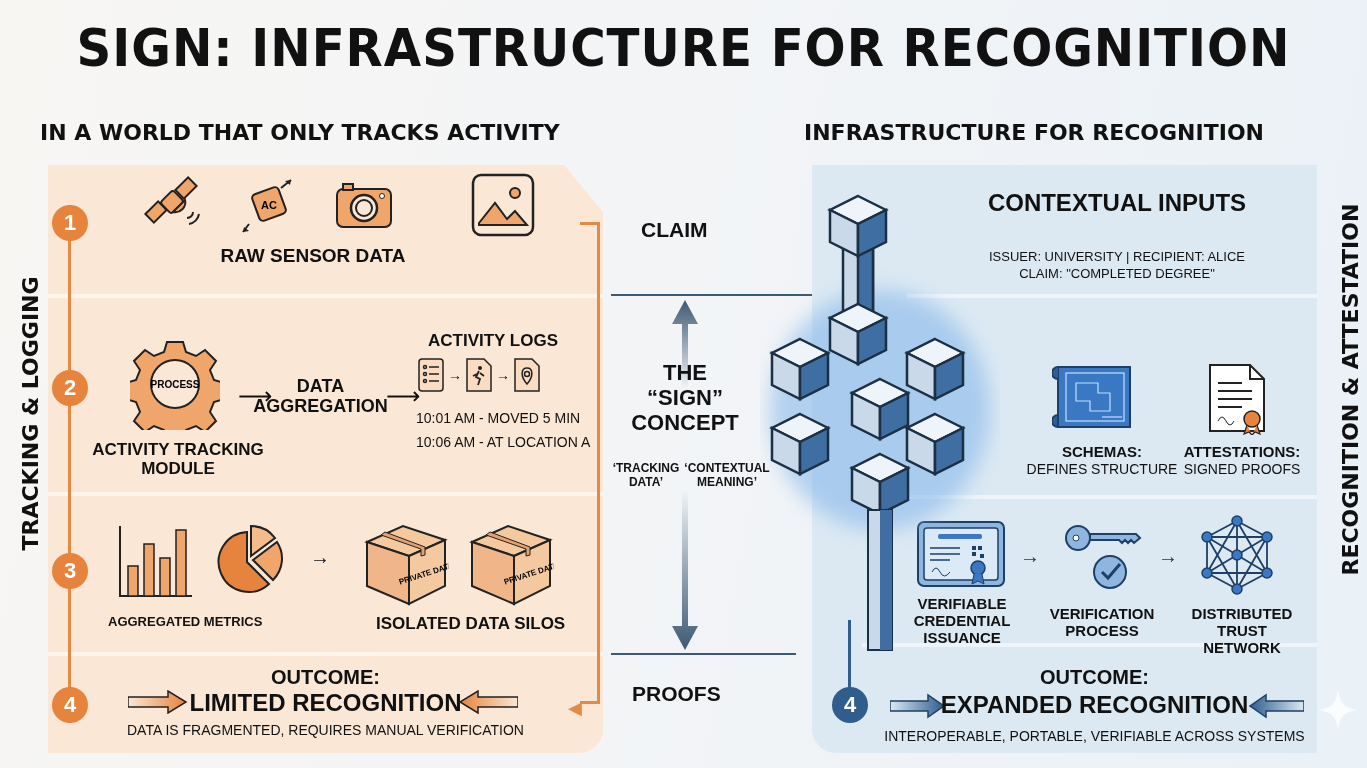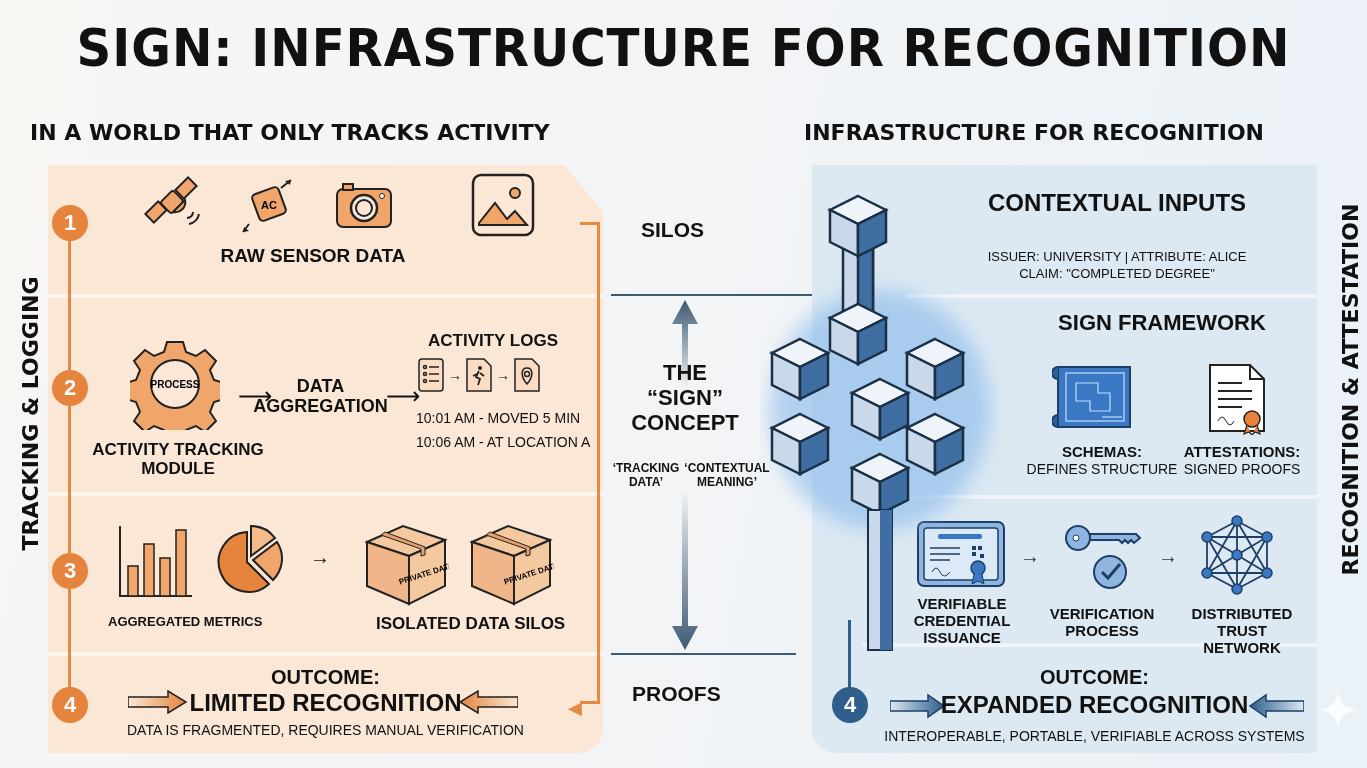--- a/index.html
+++ b/index.html
@@ -23,21 +23,21 @@
 .rsep{position:absolute;height:4px;background:#eef4f9}
 .vtext{position:absolute;font-family:"DejaVu Sans",sans-serif;font-weight:700;font-size:22px;white-space:nowrap}
 .hline{position:absolute;height:2px;background:#3d5a73}
 svg{display:block}
 </style>
 </head>
 <body>
 
 <div id="main-title" class="abs">SIGN: INFRASTRUCTURE FOR RECOGNITION</div>
 
-<div class="abs sub-title" style="left:30px;">IN A WORLD THAT ONLY TRACKS ACTIVITY</div>
+<div class="abs sub-title" style="left:40px;">IN A WORLD THAT ONLY TRACKS ACTIVITY</div>
 <div class="abs sub-title" style="left:804px;">INFRASTRUCTURE FOR RECOGNITION</div>
 
 <div class="vtext" style="left:-80px;top:428px;transform:rotate(-90deg);width:220px;text-align:center">TRACKING &amp; LOGGING</div>
 <div class="vtext" style="left:1215px;top:428px;transform:rotate(-90deg);width:270px;text-align:center">RECOGNITION &amp; ATTESTATION</div>
 
 <div id="left-panel" class="abs">
   <div class="lsec" style="top:0;height:133px">
     <div class="abs" style="left:95px;top:8px;display:flex;gap:38px;align-items:center">
       <svg width="60" height="58" viewBox="0 0 60 58">
           <g stroke="#222" stroke-width="2" fill="#f0a56a">
@@ -174,21 +174,21 @@
 </div>
 
 <div class="orange-line"></div>
 <div class="num o" style="left:52px;top:205px">1</div>
 <div class="num o" style="left:52px;top:370px">2</div>
 <div class="num o" style="left:52px;top:553px">3</div>
 <div class="num o" style="left:52px;top:687px">4</div>
 <div class="feedback"></div>
 <div class="abs" style="left:568px;top:697px;color:#e38a45;font-size:18px">◀</div>
 
-<div class="abs b" style="left:641px;top:218px;font-size:21px">SILOS</div>
+<div class="abs b" style="left:641px;top:218px;font-size:21px">CLAIM</div>
 <div class="hline" style="left:611px;top:294px;width:700px"></div>
 <div class="hline" style="left:611px;top:653px;width:185px"></div>
 <svg class="abs" style="left:670px;top:298px" width="30" height="90" viewBox="0 0 30 90">
     <defs>
       <linearGradient id="gu" x1="0" y1="0" x2="0" y2="1">
         <stop offset="0" stop-color="#3d5a73"></stop>
         <stop offset="1" stop-color="#3d5a73" stop-opacity="0"></stop>
       </linearGradient>
     </defs>
     <path d="M15 2 L28 26 H18 V90 H12 V26 H2z" fill="url(#gu)"></path>
@@ -209,24 +209,23 @@
     </defs>
     <path d="M12 0 H18 V136 H28 L15 160 L2 136 H12z" fill="url(#gd)"></path>
   </svg>
 <div class="abs b" style="left:632px;top:682px;font-size:21px">PROOFS</div>
 
 <div id="right-panel" class="abs">
   <div class="rsep" style="left:95px;top:129px;width:410px"></div>
   <div class="rsep" style="left:95px;top:330px;width:410px"></div>
   <div class="rsep" style="left:50px;top:478px;width:455px"></div>
   <div class="abs b ctr" style="left:110px;width:390px;top:24px;font-size:24px">CONTEXTUAL INPUTS</div>
-  <div class="abs ctr" style="left:110px;width:390px;top:84px;font-size:13px">ISSUER: UNIVERSITY | ATTRIBUTE: ALICE</div>
+  <div class="abs ctr" style="left:110px;width:390px;top:84px;font-size:13px">ISSUER: UNIVERSITY | RECIPIENT: ALICE</div>
   <div class="abs ctr" style="left:110px;width:390px;top:101px;font-size:13px">CLAIM: "COMPLETED DEGREE"</div>
 
-  <div class="abs b ctr" style="left:200px;width:300px;top:145px;font-size:22px">SIGN FRAMEWORK</div>
   <svg class="abs" style="left:240px;top:198px" width="80" height="68" viewBox="0 0 80 68">
       <rect x="6" y="4" width="72" height="60" fill="#3a78c4" stroke="#1e3f66" stroke-width="2"></rect>
       <path d="M6 4 a6 6 0 0 0 0 12 v48 a6 6 0 0 1 0 -12" fill="#2c5f9e" stroke="#1e3f66" stroke-width="2"></path>
       <g stroke="#bfe0ff" stroke-width="1.2" fill="none">
         <rect x="14" y="10" width="58" height="48"></rect>
         <path d="M24 20h22v10h12v18h-20v-10h-14z"></path>
         <path d="M50 54h20"></path>
       </g>
     </svg>
   <svg class="abs" style="left:392px;top:198px" width="70" height="72" viewBox="0 0 70 72">

